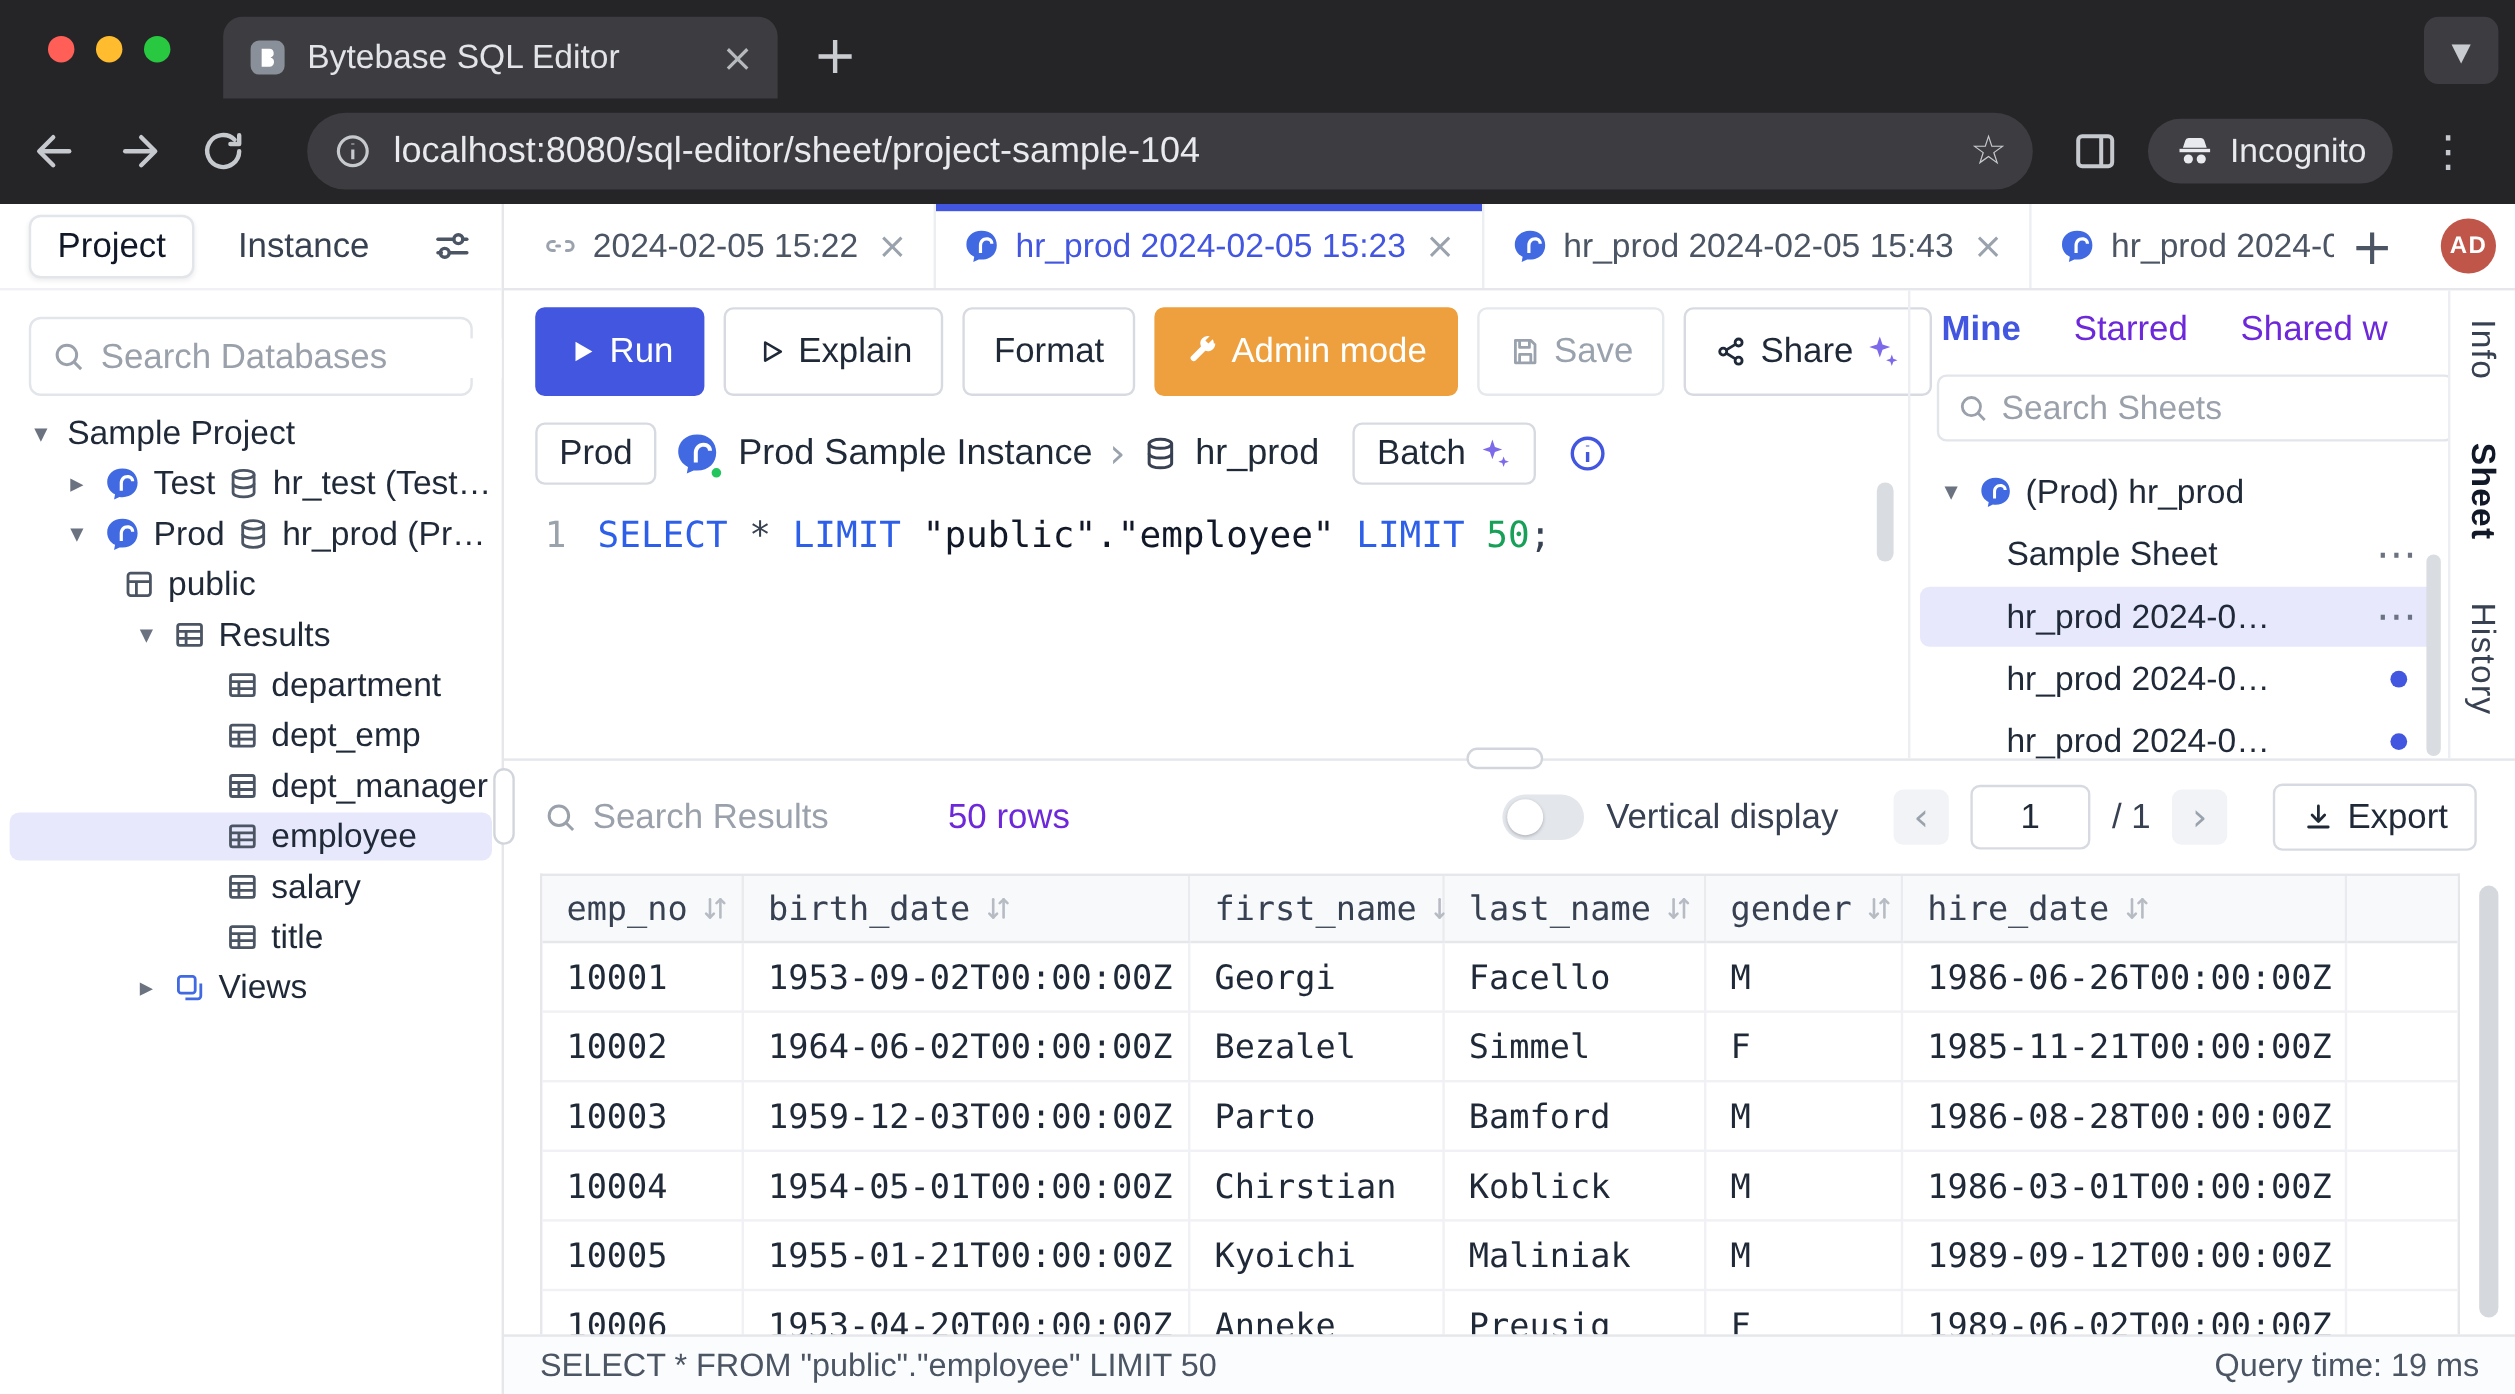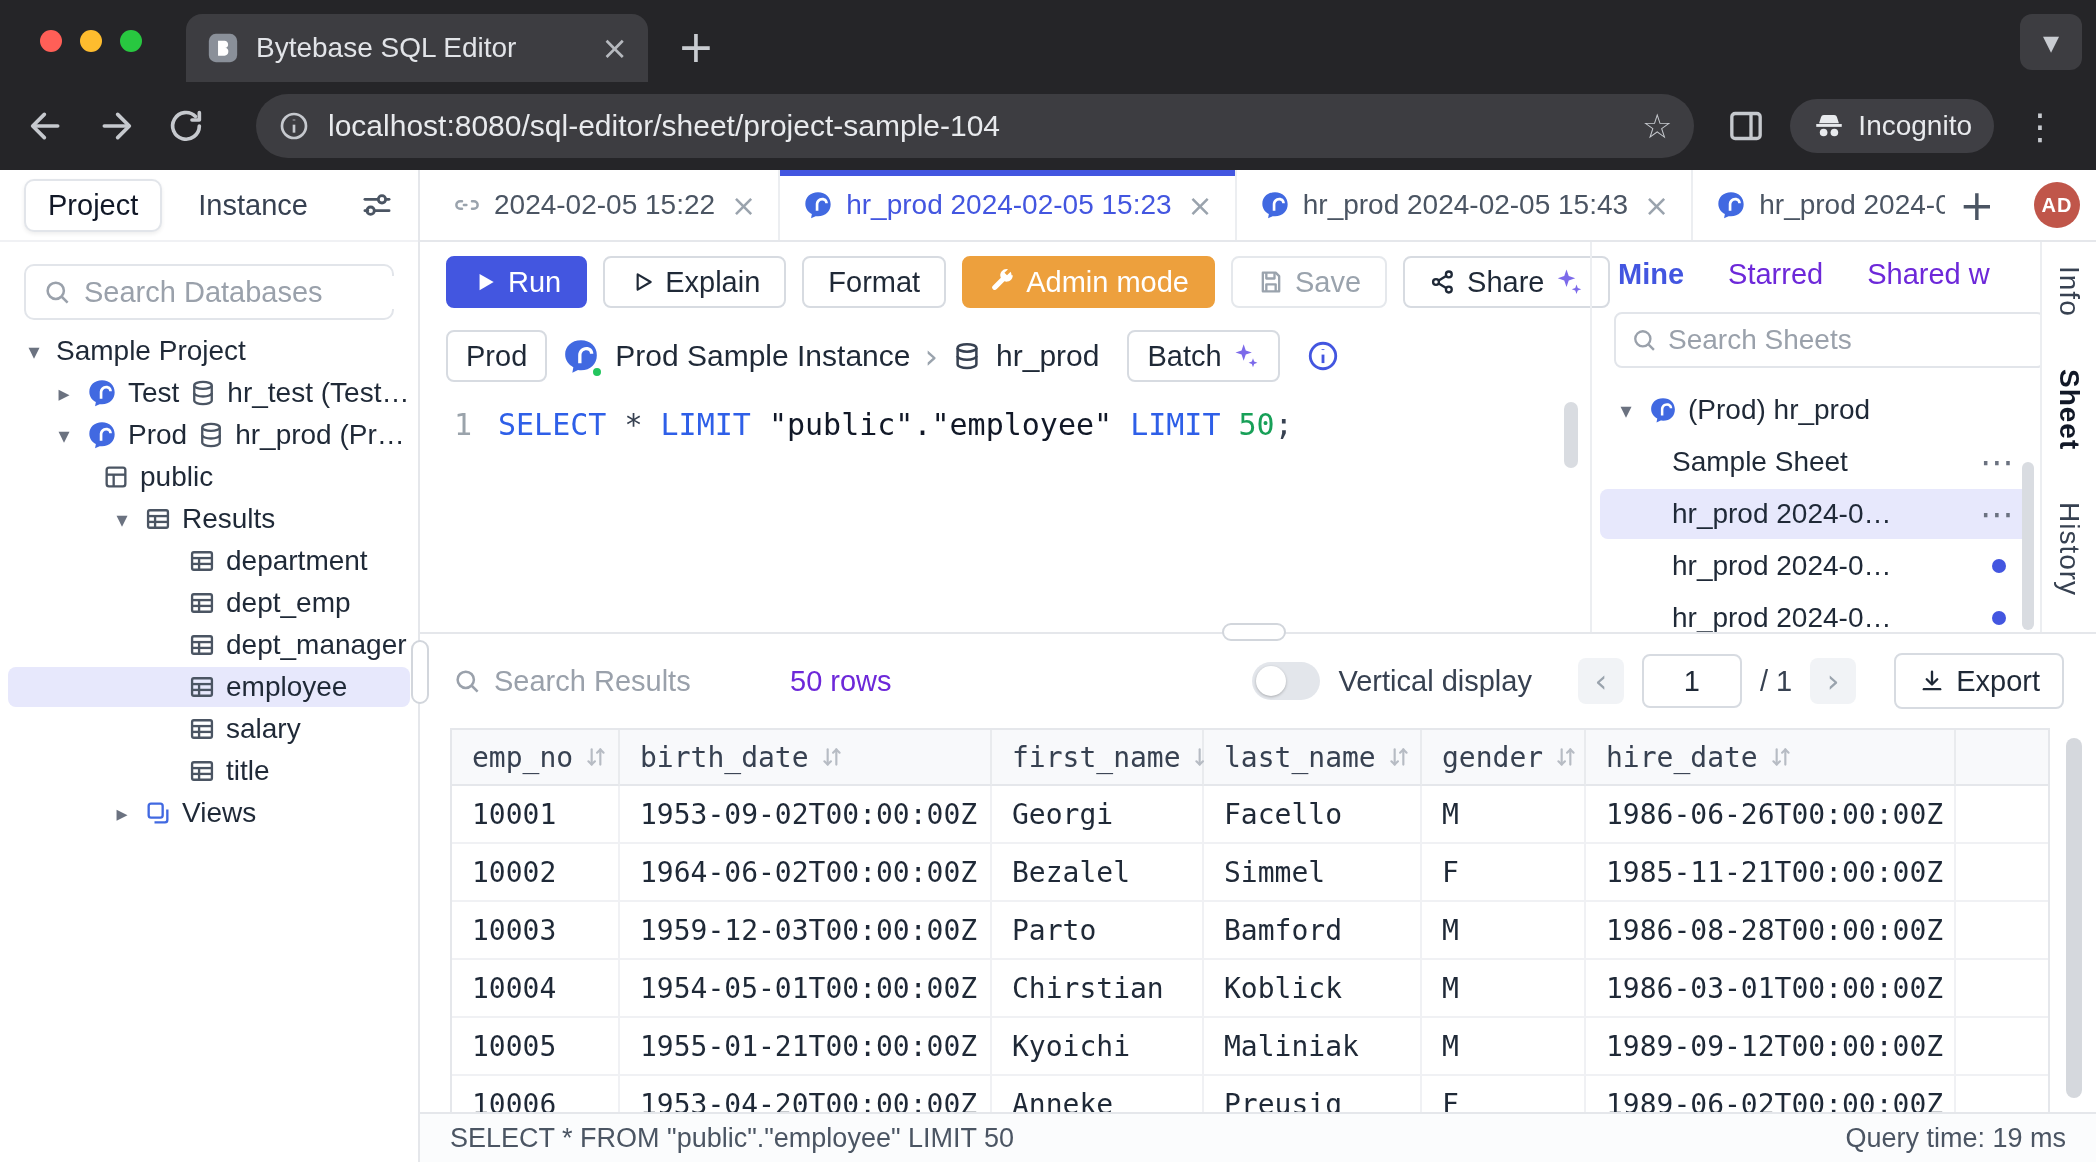--- a/index.html
+++ b/index.html
@@ -34,22 +34,22 @@
   .kebab { color:#c6c9ce; font-size:36px; margin:0 14px; }
 
   
   .sidebar { position:absolute; left:0; top:170px; width:420px; bottom:0; background:#fff;
     border-right:2px solid #e5e7eb; overflow:hidden; }
   .sb-head { height:72px; display:flex; align-items:center; padding:0 24px; border-bottom:2px solid #f0f1f4; }
   .pill-tab { border:2px solid #e2e5ea; border-radius:10px; padding:8px 22px; font-size:29px; color:#111827;
     box-shadow:0 2px 4px rgba(0,0,0,.07); background:#fff; }
   .plain-tab { margin-left:36px; font-size:29px; color:#374151; }
   .sb-filter { margin-left:auto; color:#4b5563; }
-  .sb-search { margin:22px 24px 10px; height:56px; border:2px solid #e2e5ea; border-radius:10px;
-    display:flex; align-items:center; padding:16px 16px; gap:12px; color:#9aa1ab; }
+  .sb-search { margin:22px 24px 10px; height:66px; border:2px solid #e2e5ea; border-radius:10px;
+    display:flex; align-items:flex-start; padding:16px 16px; gap:12px; color:#9aa1ab; }
   .sb-search input { border:none; outline:none; flex:1; font-size:29px; font-family:inherit; color:#1f2937; }
   .sb-search input::placeholder { color:#9aa1ab; }
   .tree { margin-top:8px; }
   .trow { position:relative; height:42px; display:flex; align-items:center; gap:10px; font-size:28px; color:#1f2937; white-space:nowrap; overflow:hidden; }
   .trow > * { position:relative; z-index:1; }
   .tchev { color:#6b7280; font-size:22px; width:24px; text-align:center; }
   .ticn { color:#4b5563; }
   .sel::before { content:""; position:absolute; left:8px; right:8px; top:1px; bottom:1px;
     background:var(--selected_bg); border-radius:8px; z-index:0; }
 
@@ -64,21 +64,21 @@
   .stab.clip { width:252px; overflow:hidden; border-right:none; }
   .stab-plus { margin-left:14px; color:#4b5563; font-size:42px; }
   .avatar { margin-left:auto; margin-right:16px; width:46px; height:46px; border-radius:50%;
     background:var(--avatar); color:#fff; font-size:20px; font-weight:bold; display:flex;
     align-items:center; justify-content:center; letter-spacing:1px; }
 
   
   .middle { position:absolute; left:420px; top:242px; width:1676px; height:390px; display:flex; }
   .editor-col { width:1170px; position:relative; display:flex; flex-direction:column; }
   .toolrow { display:flex; align-items:center; gap:16px; padding:14px 0 0 26px; }
-  .btn { height:52px; display:inline-flex; align-items:center; gap:10px; padding:0 24px; border:2px solid #d7dbe1;
+  .btn { height:74px; display:inline-flex; align-items:center; gap:10px; padding:0 24px; border:2px solid #d7dbe1;
     border-radius:8px; background:#fff; color:#1f2937; font-size:29px; white-space:nowrap; }
   .btn.run { background:var(--accent); border-color:var(--accent); color:#fff; }
   .btn.admin { background:var(--admin); border-color:var(--admin); color:#fff; }
   .btn.save { color:#9aa3ad; border-color:#e5e8ec; }
   .connrow { display:flex; align-items:center; gap:14px; padding-left:26px; margin-top:16px; height:64px; }
   .envbadge { height:52px; border:2px solid #d7dbe1; border-radius:8px; display:flex; align-items:center;
     padding:0 18px; font-size:29px; color:#1f2937; }
   .pgwrap { position:relative; width:40px; height:40px; }
   .statdot { position:absolute; right:-3px; bottom:-3px; width:14px; height:14px; border-radius:50%;
     background:var(--green); border:3px solid #fff; }

